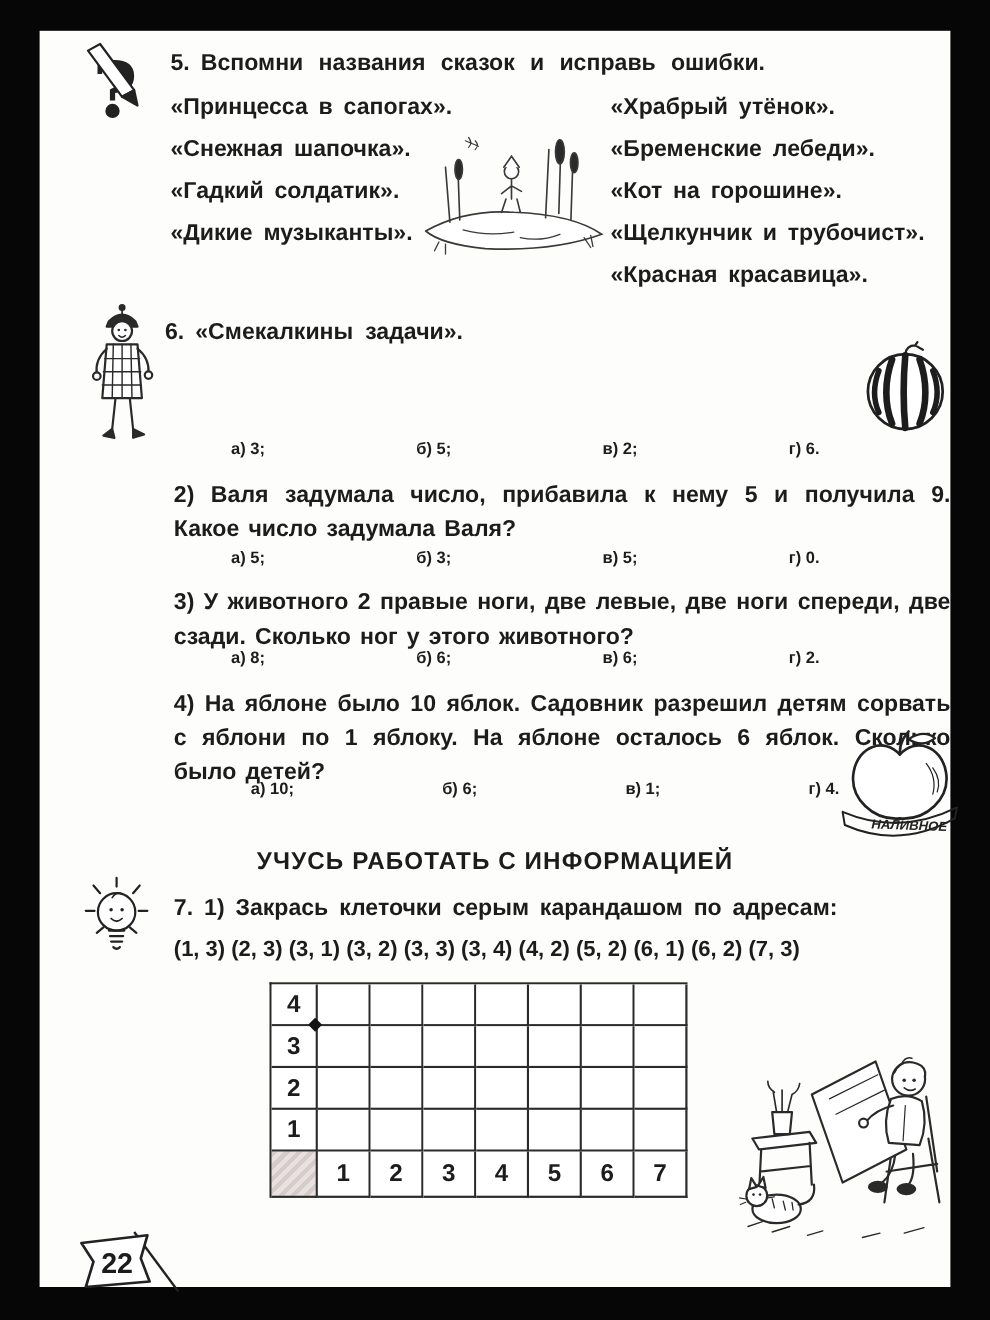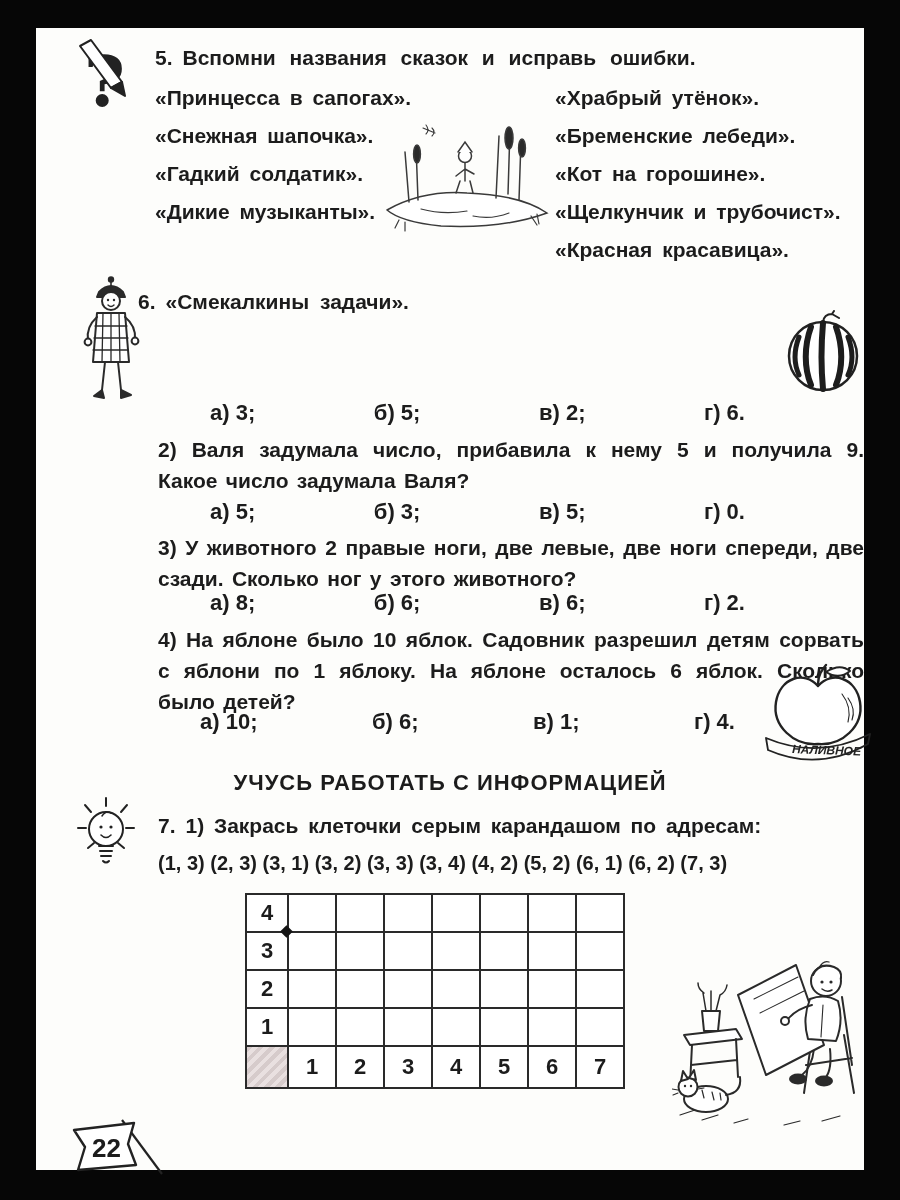--- a/index.html
+++ b/index.html
@@ -5,21 +5,21 @@
   * { margin:0; padding:0; box-sizing:border-box; }
   html,body { width:900px; height:1200px; }
   body { background:#060606; position:relative; overflow:hidden;
          font-family:"Liberation Sans", sans-serif; }
   .page { position:absolute; left:36px; top:28px; width:828px; height:1142px;
           background:#fdfdfb; color:#1c1c1c; }
   .abs { position:absolute; }
   .txt { font-size:21px; font-weight:700; line-height:31px; }
   .just { text-align:justify; text-align-last:left; word-spacing:2.5px; }
   .tale-col div { height:38px; font-size:21px; font-weight:700; word-spacing:4px; white-space:nowrap; }
-  .opts { display:flex; justify-content:space-between; font-size:22px; font-weight:700; }
+  .opts { display:flex; justify-content:space-between; font-size:15px; font-weight:700; }
   .section-title { width:100%; text-align:center; font-size:22px; font-weight:700; letter-spacing:1px; }
   .addr { font-size:20px; font-weight:700; white-space:nowrap; }
   .num { margin-right:10px; }
   .grid { display:grid; grid-template-columns:42px repeat(7,48px);
           grid-template-rows:repeat(4,38px) 42px;
           border-left:2.5px solid #2a2a2a; border-top:2.5px solid #2a2a2a; }
   .gcell { border-right:2.5px solid #2a2a2a; border-bottom:2.5px solid #2a2a2a;
            display:flex; align-items:center; justify-content:center;
            font-size:22px; font-weight:700; background:#fff; }
   .corner { background:repeating-linear-gradient(135deg,#d6cbcb 0 4px,#e9e0e0 4px 8px); }
@@ -94,21 +94,21 @@
         <path d="M19,41 q-11,10 -9,23 M47,41 q11,9 10,22"></path>
         <circle cx="10" cy="66" r="3.4" fill="#fff"></circle>
           <circle cx="57" cy="65" r="3.4" fill="#fff"></circle>
         <path d="M27,86 l-3,28 M40,86 l3,28"></path>
         <path d="M24,114 l-8,6 l10,2 z" fill="#2a2a2a"></path>
         <path d="M43,114 l10,5 l-10,3 z" fill="#2a2a2a"></path>
       </g>
     </svg>
   </div>
 
-  <div class="abs txt" style="left:102px; top:258px; word-spacing:5px;text-align:center;">
+  <div class="abs txt" style="left:114px; top:258px; word-spacing:5px;text-align:center;">
     <span class="num">6.</span><span>«Смекалкины задачи».</span>
   </div>
 
 
   <div class="abs" style="left:744px; top:282px;">
     <svg width="88" height="84" viewBox="0 0 88 84">
       <g fill="none" stroke="#222" stroke-linecap="round">
         <circle cx="43" cy="46" r="34" stroke-width="2.5" fill="#fff"></circle>
         <path d="M43,12 q1,-8 9,-8 M52,4 l7,4 M52,4 l2,-3" stroke-width="2"></path>
         <path d="M31,17 C24,36 24,58 31,75" stroke-width="6" stroke="#1d1d1d"></path>
@@ -153,21 +153,21 @@
         <path d="M56,24 C42,8 18,16 14,40 C10,64 32,84 56,82 C80,84 102,64 98,40 C94,16 70,8 56,24" fill="#fff"></path>
         <path d="M56,22 C56,13 60,8 64,3"></path>
         <path d="M64,10 q14,-9 24,-1 q-11,9 -24,1" fill="#fff" stroke-width="2"></path>
         <path d="M80,32 q10,13 6,28 M86,36 q8,11 4,22" stroke-width="1.1"></path>
         <path d="M4,76 Q56,98 108,72 M6,88 Q56,110 106,82 M4,76 L6,88 M108,72 L106,82" stroke-width="1.8"></path>
       </g>
       <text x="30" y="92" transform="rotate(2 56 90)" font-size="12" font-style="italic" font-weight="bold" fill="#222">НАЛИВНОЕ</text>
     </svg>
   </div>
 
-  <div class="abs opts" style="left:164px; top:681px; width:535px;">
+  <div class="abs opts" style="left:192px; top:681px; width:535px;">
     <span>а) 10;</span>
     <span>б) 6;</span>
     <span>в) 1;</span>
     <span>г) 4.</span>
   </div>
 
   <div class="abs section-title" style="top:742px;">УЧУСЬ РАБОТАТЬ С ИНФОРМАЦИЕЙ</div>
 
   <div class="abs" style="left:40px; top:768px;">
     <svg width="60" height="76" viewBox="0 0 60 76">

